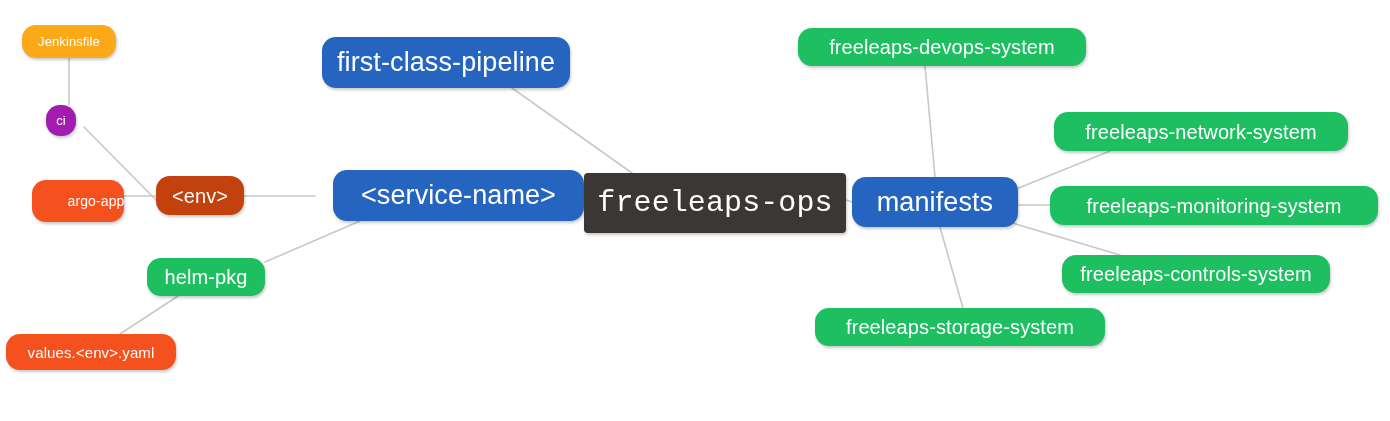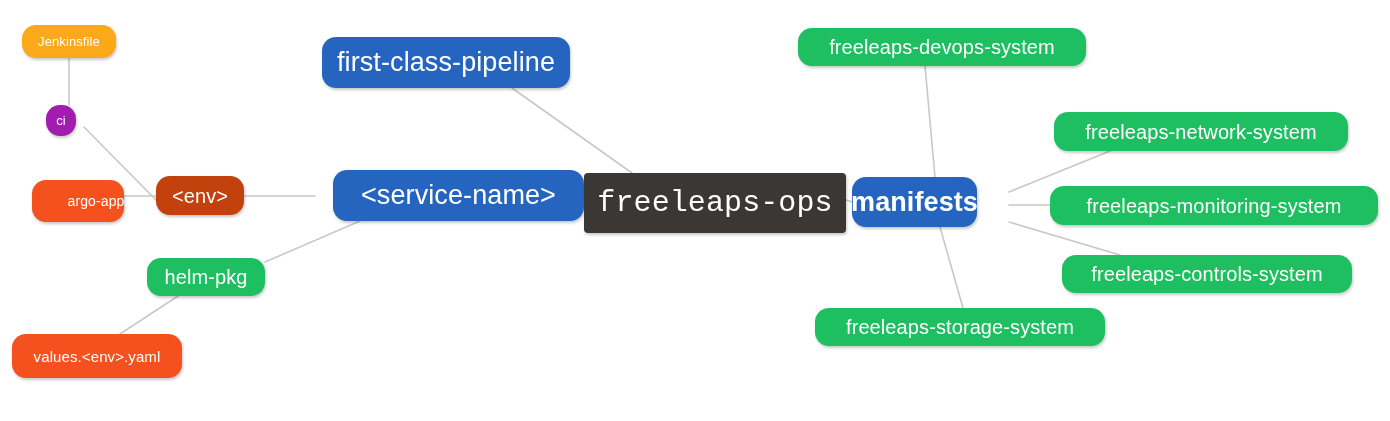--- a/index.html
+++ b/index.html
@@ -74,44 +74,44 @@
       </div>
       <div class="node" style="left: 32px; top: 180px; width: 92px; height: 42px; background: rgb(244, 81, 30); font-size: 14px; padding-left: 46px;">
         <span>argo-app</span>
       </div>
       <div class="node" style="left: 156px; top: 176px; width: 88px; height: 39px; background: #c2410c; font-size: 20px;">
         <span>&lt;env&gt;</span>
       </div>
       <div class="node" style="left: 147px; top: 258px; width: 118px; height: 38px; background: rgb(29, 191, 96); font-size: 20px; align-items: center;">
         <span>helm-pkg</span>
       </div>
-      <div class="node" style="left: 12px; top: 334px; width: 170px; height: 44px; background: rgb(244, 81, 30); font-size: 15px;">
+      <div class="node" style="left: 6px; top: 334px; width: 170px; height: 36px; background: rgb(244, 81, 30); font-size: 15px;">
         <span>values.&lt;env&gt;.yaml</span>
       </div>
       <div class="node" style="left: 322px; top: 37px; width: 248px; height: 51px; background: rgb(37, 101, 191); font-size: 27px;">
         <span>first-class-pipeline</span>
       </div>
       <div class="node" style="left: 315px; top: 170px; width: 251px; height: 51px; background: rgb(37, 101, 191); font-size: 27px; margin-left: 18px;">
         <span>&lt;service-name&gt;</span>
       </div>
       <div class="node root" style="left: 584px; top: 173px; width: 262px; height: 60px; background: rgb(59, 55, 52); font-size: 30px;">
         <span>freeleaps-ops</span>
       </div>
-      <div class="node" style="left: 852px; top: 177px; width: 125px; height: 50px; background: rgb(37, 101, 191); font-size: 27px; font-weight: bold;">
+      <div class="node" style="left: 852px; top: 177px; width: 166px; height: 50px; background: rgb(37, 101, 191); font-size: 27px;">
         <span>manifests</span>
       </div>
       <div class="node" style="left: 798px; top: 28px; width: 288px; height: 38px; background: rgb(29, 191, 96); font-size: 20px;">
         <span>freeleaps-devops-system</span>
       </div>
       <div class="node" style="left: 1054px; top: 112px; width: 294px; height: 39px; background: rgb(29, 191, 96); font-size: 20px;">
         <span>freeleaps-network-system</span>
       </div>
       <div class="node" style="left: 1050px; top: 186px; width: 328px; height: 39px; background: rgb(29, 191, 96); font-size: 20px; text-align: right;">
         <span>freeleaps-monitoring-system</span>
       </div>
-      <div class="node" style="left: 1062px; top: 255px; width: 290px; height: 38px; background: rgb(29, 191, 96); font-size: 20px;">
+      <div class="node" style="left: 1062px; top: 255px; width: 268px; height: 38px; background: rgb(29, 191, 96); font-size: 20px;">
         <span>freeleaps-controls-system</span>
       </div>
       <div class="node" style="left: 815px; top: 308px; width: 290px; height: 38px; background: rgb(29, 191, 96); font-size: 20px;">
         <span>freeleaps-storage-system</span>
       </div>
     </div>
 </div>
 
 </body></html>

